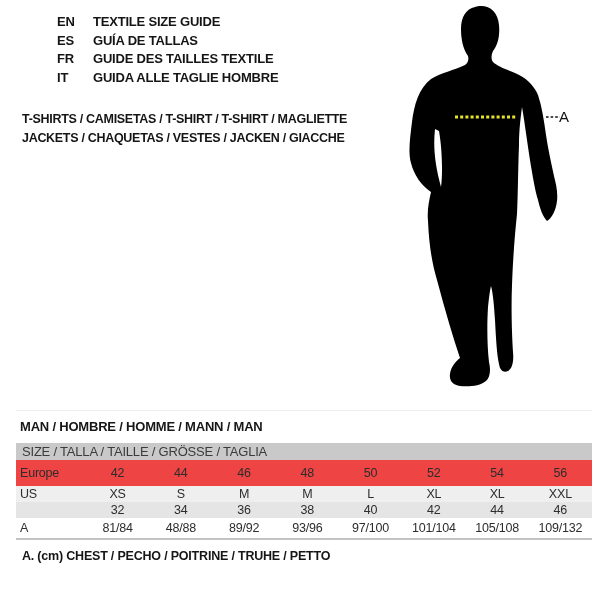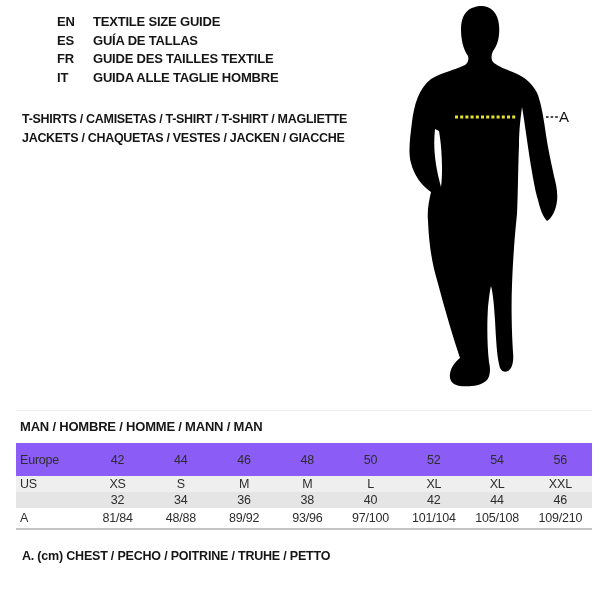--- a/index.html
+++ b/index.html
@@ -30,21 +30,21 @@
 
   
   #size-table { left:16px; top:443px; width:576px; border-bottom:2px solid #c4c4c4; }
   #size-table-header { height:17px; background:#c9c9c9; display:flex; align-items:center;
                        padding-left:6px; font-size:13px; font-weight:400;
                        letter-spacing:-0.2px; color:#3b3b3b; }
   .t-row { display:grid; grid-template-columns:70px repeat(8, 1fr); align-items:center;
            font-size:12.5px; color:#2d2d2d; letter-spacing:-0.2px; }
   .t-row .lbl { text-align:left; padding-left:4px; }
   .t-row .val { text-align:center; }
-  #row-europe { height:33px; background:#8b5cf6; }
+  #row-europe { height:26px; background:#ef4444; }
   #row-us     { height:16px; background:#efefef; }
   #row-uk     { height:16px; background:#e5e5e5; }
   #row-a      { height:20px; background:#ffffff; }
 
   
   #footnote { left:22px; top:549px; font-size:12.5px; font-weight:bold; letter-spacing:-0.2px; }
 </style>
 </head>
 <body>
 
@@ -122,20 +122,21 @@
     <line x1="141" y1="112" x2="155" y2="112" stroke-width="1.6" stroke-dasharray="2.6 2" stroke="#111111"></line>
   </svg>
 </div>
 <span class="abs" id="measure-label-a">A</span>
 
 <div class="abs" id="top-divider"></div>
 
 <div class="abs" id="man-title">MAN / HOMBRE / HOMME / MANN / MAN</div>
 
 <div class="abs" id="size-table">
+  <div id="size-table-header">SIZE / TALLA / TAILLE / GRÖSSE / TAGLIA</div>
 
   <div class="t-row" id="row-europe">
     <div class="lbl">Europe</div>
     <div class="val">42</div>
     <div class="val">44</div>
     <div class="val">46</div>
     <div class="val">48</div>
     <div class="val">50</div>
     <div class="val">52</div>
     <div class="val">54</div>
@@ -168,17 +169,17 @@
 
   <div class="t-row" id="row-a">
     <div class="lbl">A</div>
     <div class="val">81/84</div>
     <div class="val">48/88</div>
     <div class="val">89/92</div>
     <div class="val">93/96</div>
     <div class="val">97/100</div>
     <div class="val">101/104</div>
     <div class="val">105/108</div>
-    <div class="val">109/210</div>
+    <div class="val">109/132</div>
   </div>
 </div>
 
 <div class="abs" id="footnote">A. (cm) CHEST / PECHO / POITRINE / TRUHE / PETTO</div>
 
 </body></html>

